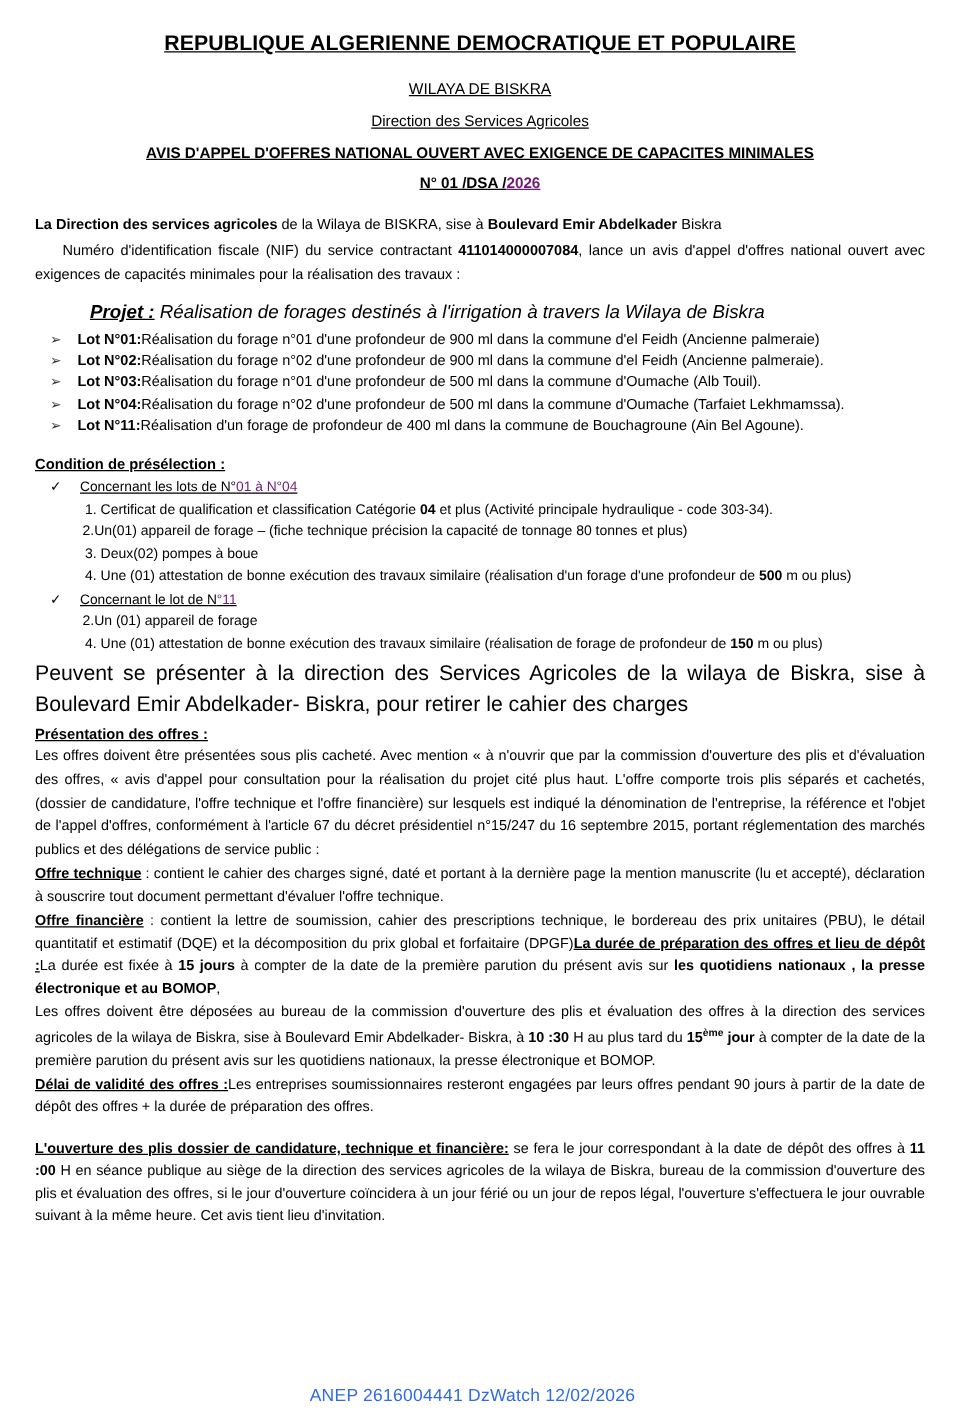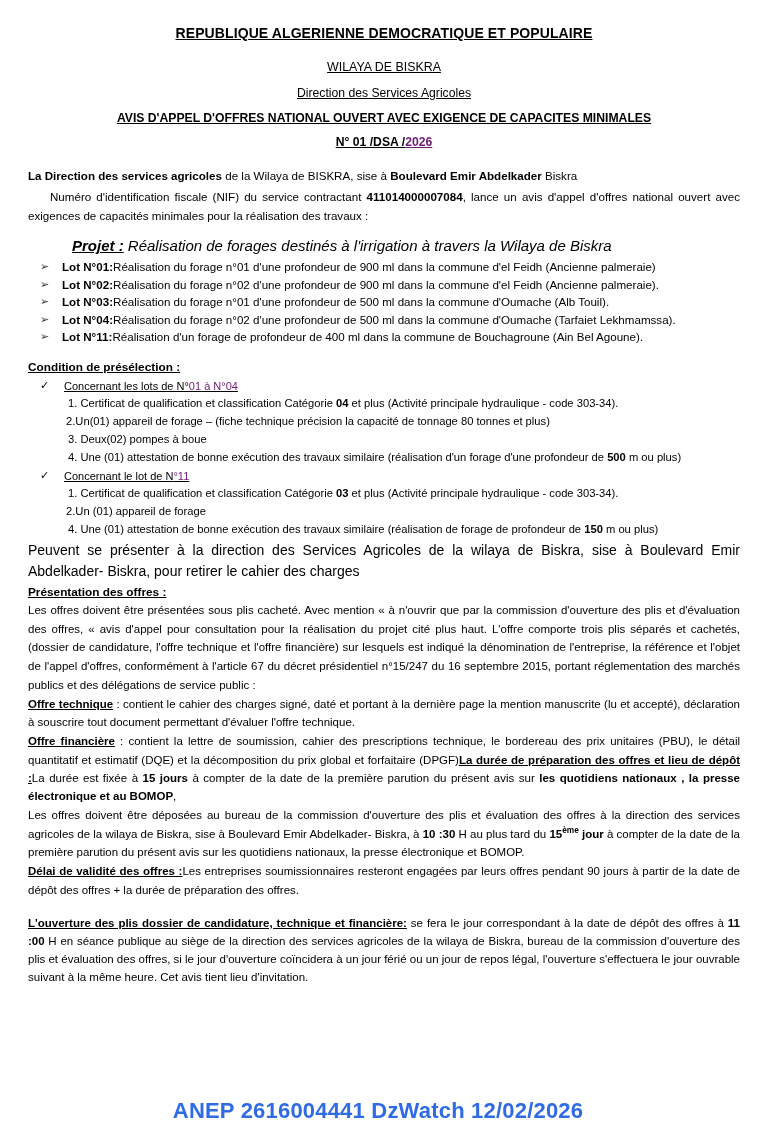--- a/index.html
+++ b/index.html
@@ -26,21 +26,21 @@
   .body-area {
     padding: 0 28px 0 28px;
   }
 
   
   .header {
     text-align: center;
     padding-top: 24px;
   }
   .h-republic {
-    font-size: 14px;
+    font-size: 17px;
     font-weight: bold;
     text-decoration: underline;
     letter-spacing: 0.1px;
     line-height: 1.35;
   }
   .h-wilaya {
     font-size: 12.4px;
     text-decoration: underline;
     margin-top: 16px;
     line-height: 1.35;
@@ -155,21 +155,21 @@
   .num-item {
     font-size: 11.2px;
     line-height: 1.5;
     padding-left: 40px;
     margin-top: 1px;
   }
   .num-item.tight { padding-left: 38px; }
 
   
   .para {
-    font-size: 14px;
+    font-size: 17px;
     line-height: 1.5;
     text-align: justify;
     margin-top: 2px;
   }
   .para-j {
     font-size: 11.5px;
     line-height: 1.62;
     text-align: justify;
     margin-top: 1px;
   }
@@ -181,22 +181,22 @@
   }
   .spacer-md { height: 14px; }
 
   
   .footer {
     position: absolute;
     left: 0;
     right: 12px;
     bottom: 14px;
     text-align: center;
-    font-size: 22px;
-    font-weight: bold;
+    font-size: 14px;
+    font-weight: normal;
     color: #2F6BE4;
     letter-spacing: 0.2px;
   }
 </style>
 </head>
 <body>
 
 <div class="page">
   <div class="body-area">
 
@@ -253,21 +253,20 @@
     </div>
     <div class="num-item"><span>1. Certificat de qualification et classification Catégorie </span><b>04</b><span> et plus (Activité principale hydraulique   -  code 303-34).</span></div>
     <div class="num-item tight"><span>2.Un(01) appareil de forage – (fiche technique précision la capacité de tonnage 80 tonnes et plus)</span></div>
     <div class="num-item"><span>3. Deux(02) pompes à boue</span></div>
     <div class="num-item"><span>4. Une (01) attestation de bonne exécution des travaux similaire (réalisation d'un forage d'une profondeur de </span><b>500</b><span> m ou plus)</span></div>
 
     <div class="check-row">
       <span class="mark">✓</span>
       <span class="ctitle"><span>Concernant le lot de N</span><span class="red">°11</span></span>
     </div>
-    <div class="num-item"><span>1. Certificat de qualification et classification Catégorie </span><b>03</b><span> et plus (Activité principale hydraulique   - code 303-34).</span></div>
     <div class="num-item tight"><span>2.Un (01) appareil de forage</span></div>
     <div class="num-item"><span>4. Une (01) attestation de bonne exécution des travaux similaire (réalisation de forage de profondeur de </span><b>150</b><span> m ou plus)</span></div>
 
     <div class="para">Peuvent se présenter à la direction des Services Agricoles de la wilaya de Biskra, sise à Boulevard Emir Abdelkader- Biskra,  pour retirer le cahier des charges</div>
 
     <div class="sec-title" style="margin-top:2px;">Présentation des offres :</div>
     <div class="para-j">Les offres doivent être présentées sous plis cacheté. Avec mention « à n'ouvrir que par la commission d'ouverture des plis et d'évaluation des offres, « avis d'appel pour consultation pour la réalisation du projet cité plus haut. L'offre comporte trois plis séparés et cachetés, (dossier de candidature, l'offre technique et l'offre financière) sur lesquels est indiqué la dénomination de l'entreprise, la référence et l'objet de l'appel d'offres, conformément à l'article 67 du décret présidentiel n°15/247 du 16 septembre 2015, portant réglementation des marchés publics et des délégations de service public :</div>
 
 
     <div class="para-blk">

